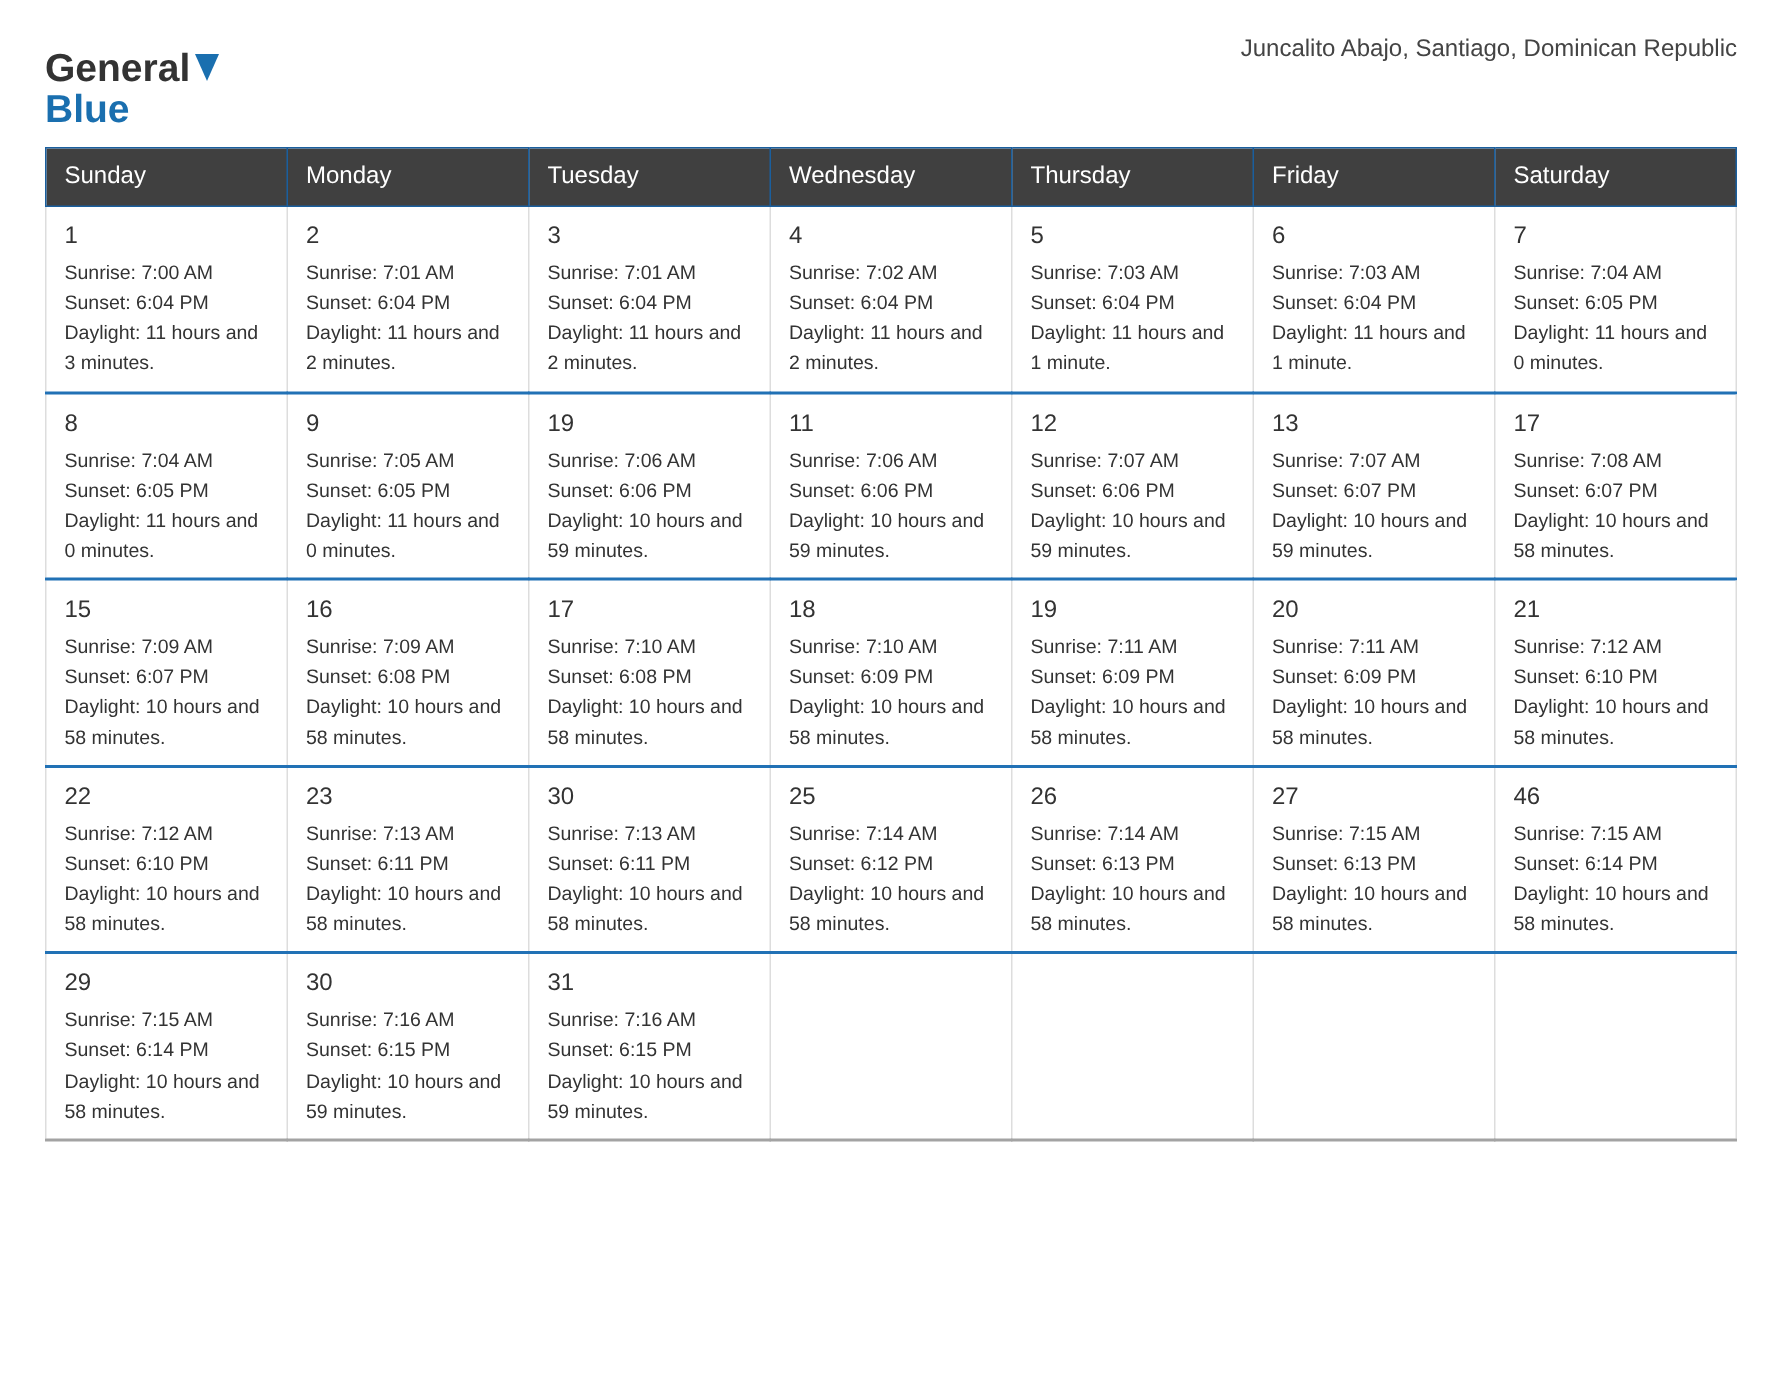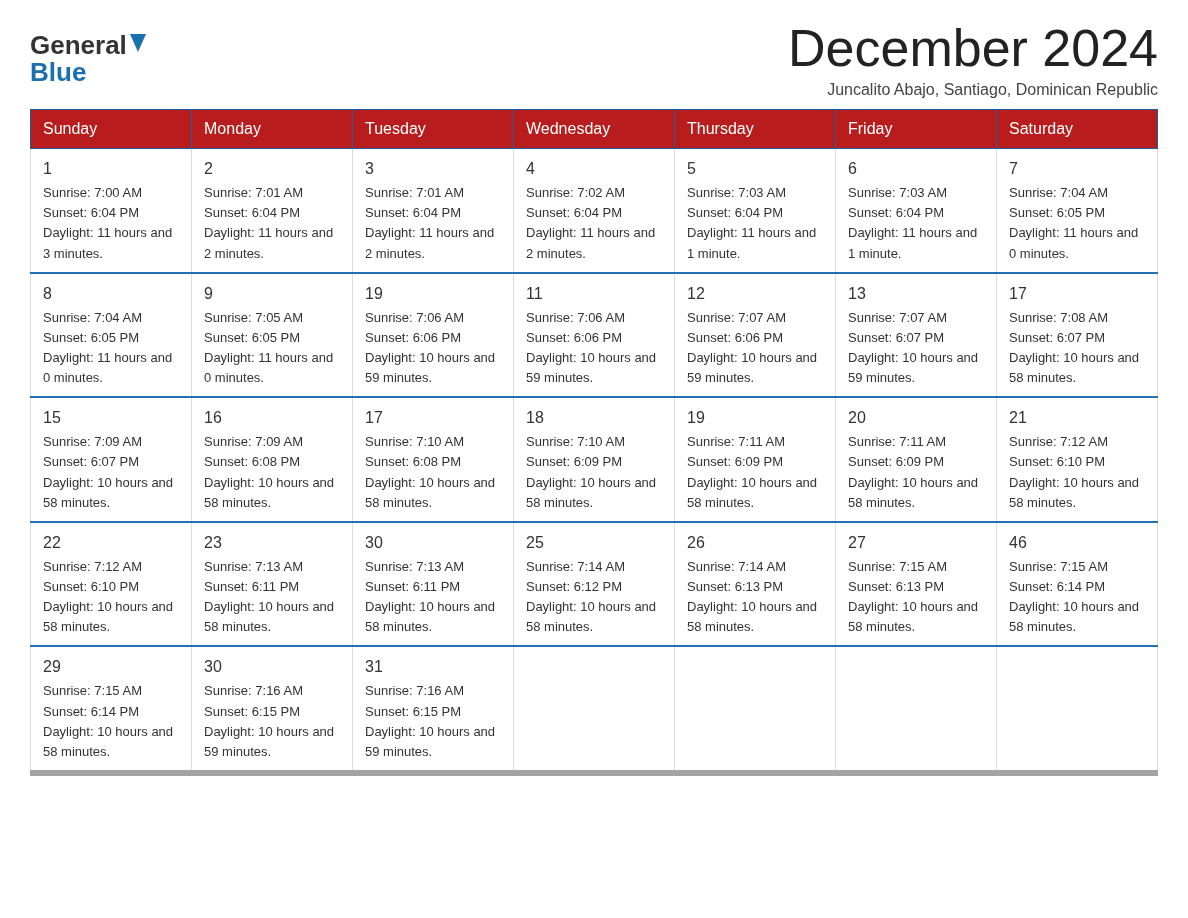--- a/index.html
+++ b/index.html
@@ -37,21 +37,21 @@
       color: #444;
       margin-top: 4px;
       text-align: right;
     }
     .calendar {
       width: 100%;
       border-collapse: collapse;
       margin-top: 10px;
     }
     .calendar thead tr {
-      background: #b91c1c;
+      background: #404040;
       margin-top: 24px;
     }
     .calendar thead th {
       color: #fff;
       font-size: 16px;
       font-weight: normal;
       padding: 10px 12px;
       text-align: left;
       border: 1px solid #1a5f9e;
     }
@@ -63,40 +63,41 @@
       padding: 8px 12px;
       font-size: 13px;
       border: 1px solid #ddd;
       border-bottom: none;
       border-top: none;
       width: 14.28%;
       min-height: 90px;
       line-height: 1.5;
     }
     .calendar tbody tr:last-child {
-      border-bottom: 6px solid #a3a3a3;
+      border-bottom: 2px solid #a3a3a3;
     }
     .day-number {
       font-size: 16px;
       font-weight: normal;
       color: #333;
       display: block;
       margin-bottom: 2px;
     }
     .day-info {
       font-size: 13px;
       color: #333;
       line-height: 1.55;
     }
     .empty-cell {
       background: #fff;
     }
     
     .logo-wrapper {
       display: flex;
+      align-items: center;
       gap: 0px;
     }
     .logo-general {
       font-size: 26px;
       font-weight: bold;
       color: #333;
     }
     .logo-blue-part {
       color: #1a6faf;
       font-size: 26px;
@@ -114,21 +115,20 @@
         <svg width="16" height="18" viewBox="0 0 16 18">
           <polygon points="0,0 16,0 8,18" fill="#1a6faf"></polygon>
         </svg>
       </span>
     </div>
     <div style="margin-top:-4px;">
       <span class="logo-blue-part">Blue</span>
     </div>
   </div>
   <div class="title-section">
-    <div class="month-year">December 2024</div>
     <div class="location">Juncalito Abajo, Santiago, Dominican Republic</div>
   </div>
 </div>
 
 <table class="calendar">
   <thead>
     <tr>
     <th>Sunday</th>
         <th>Monday</th>
         <th>Tuesday</th>

